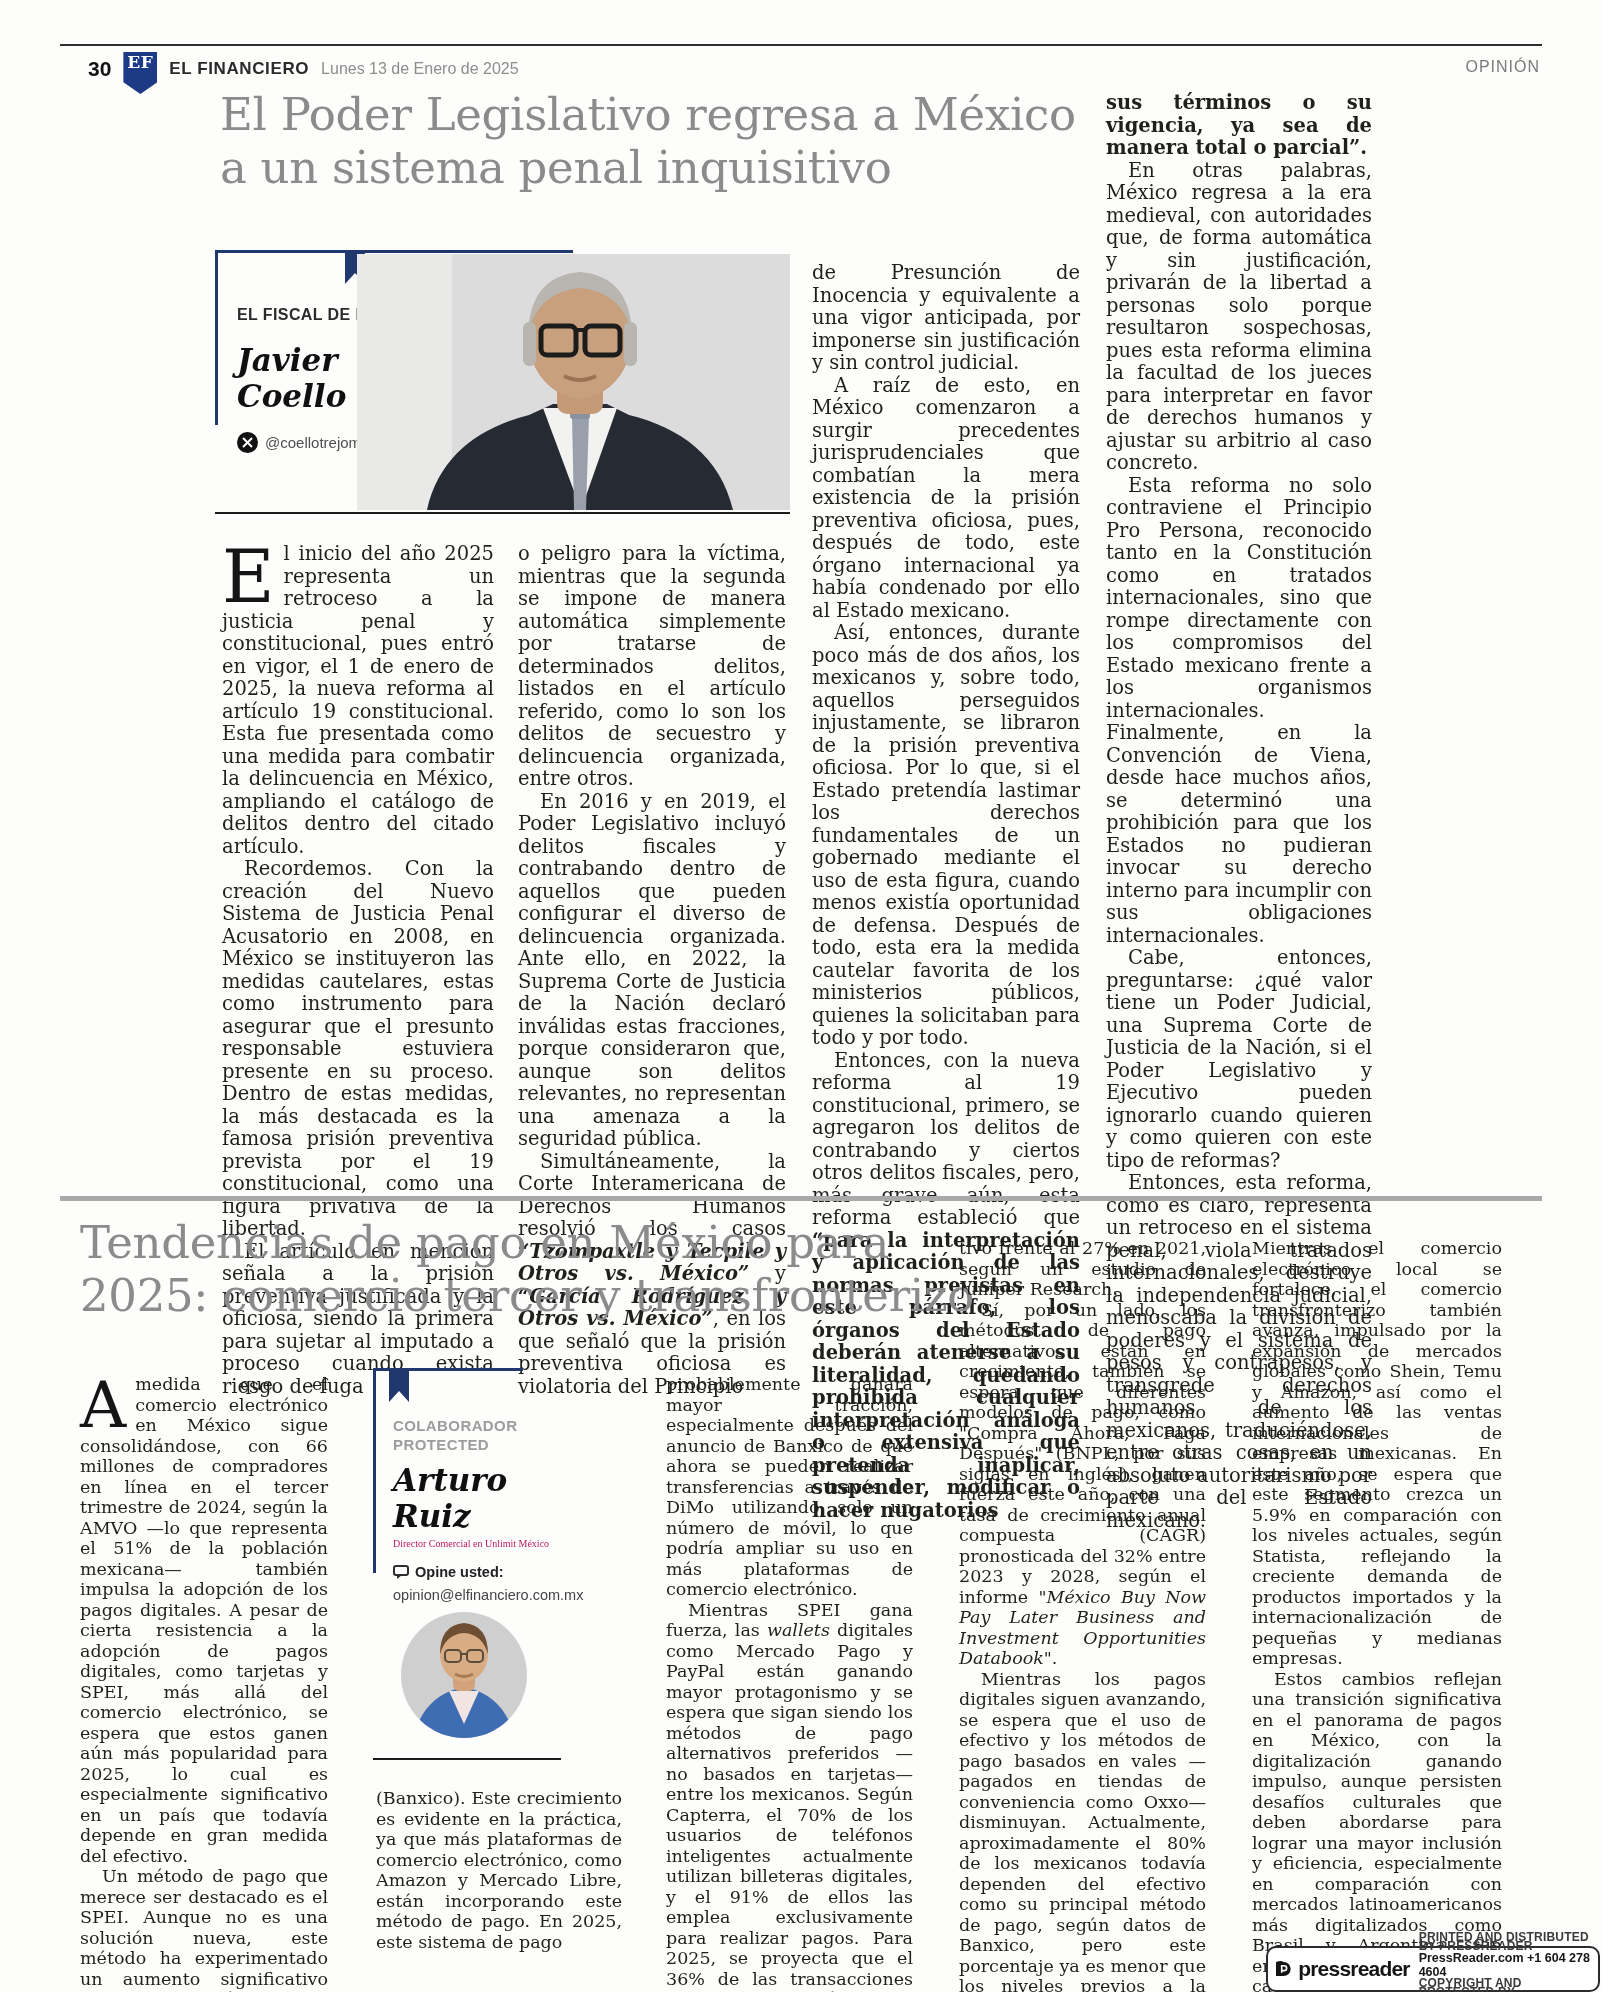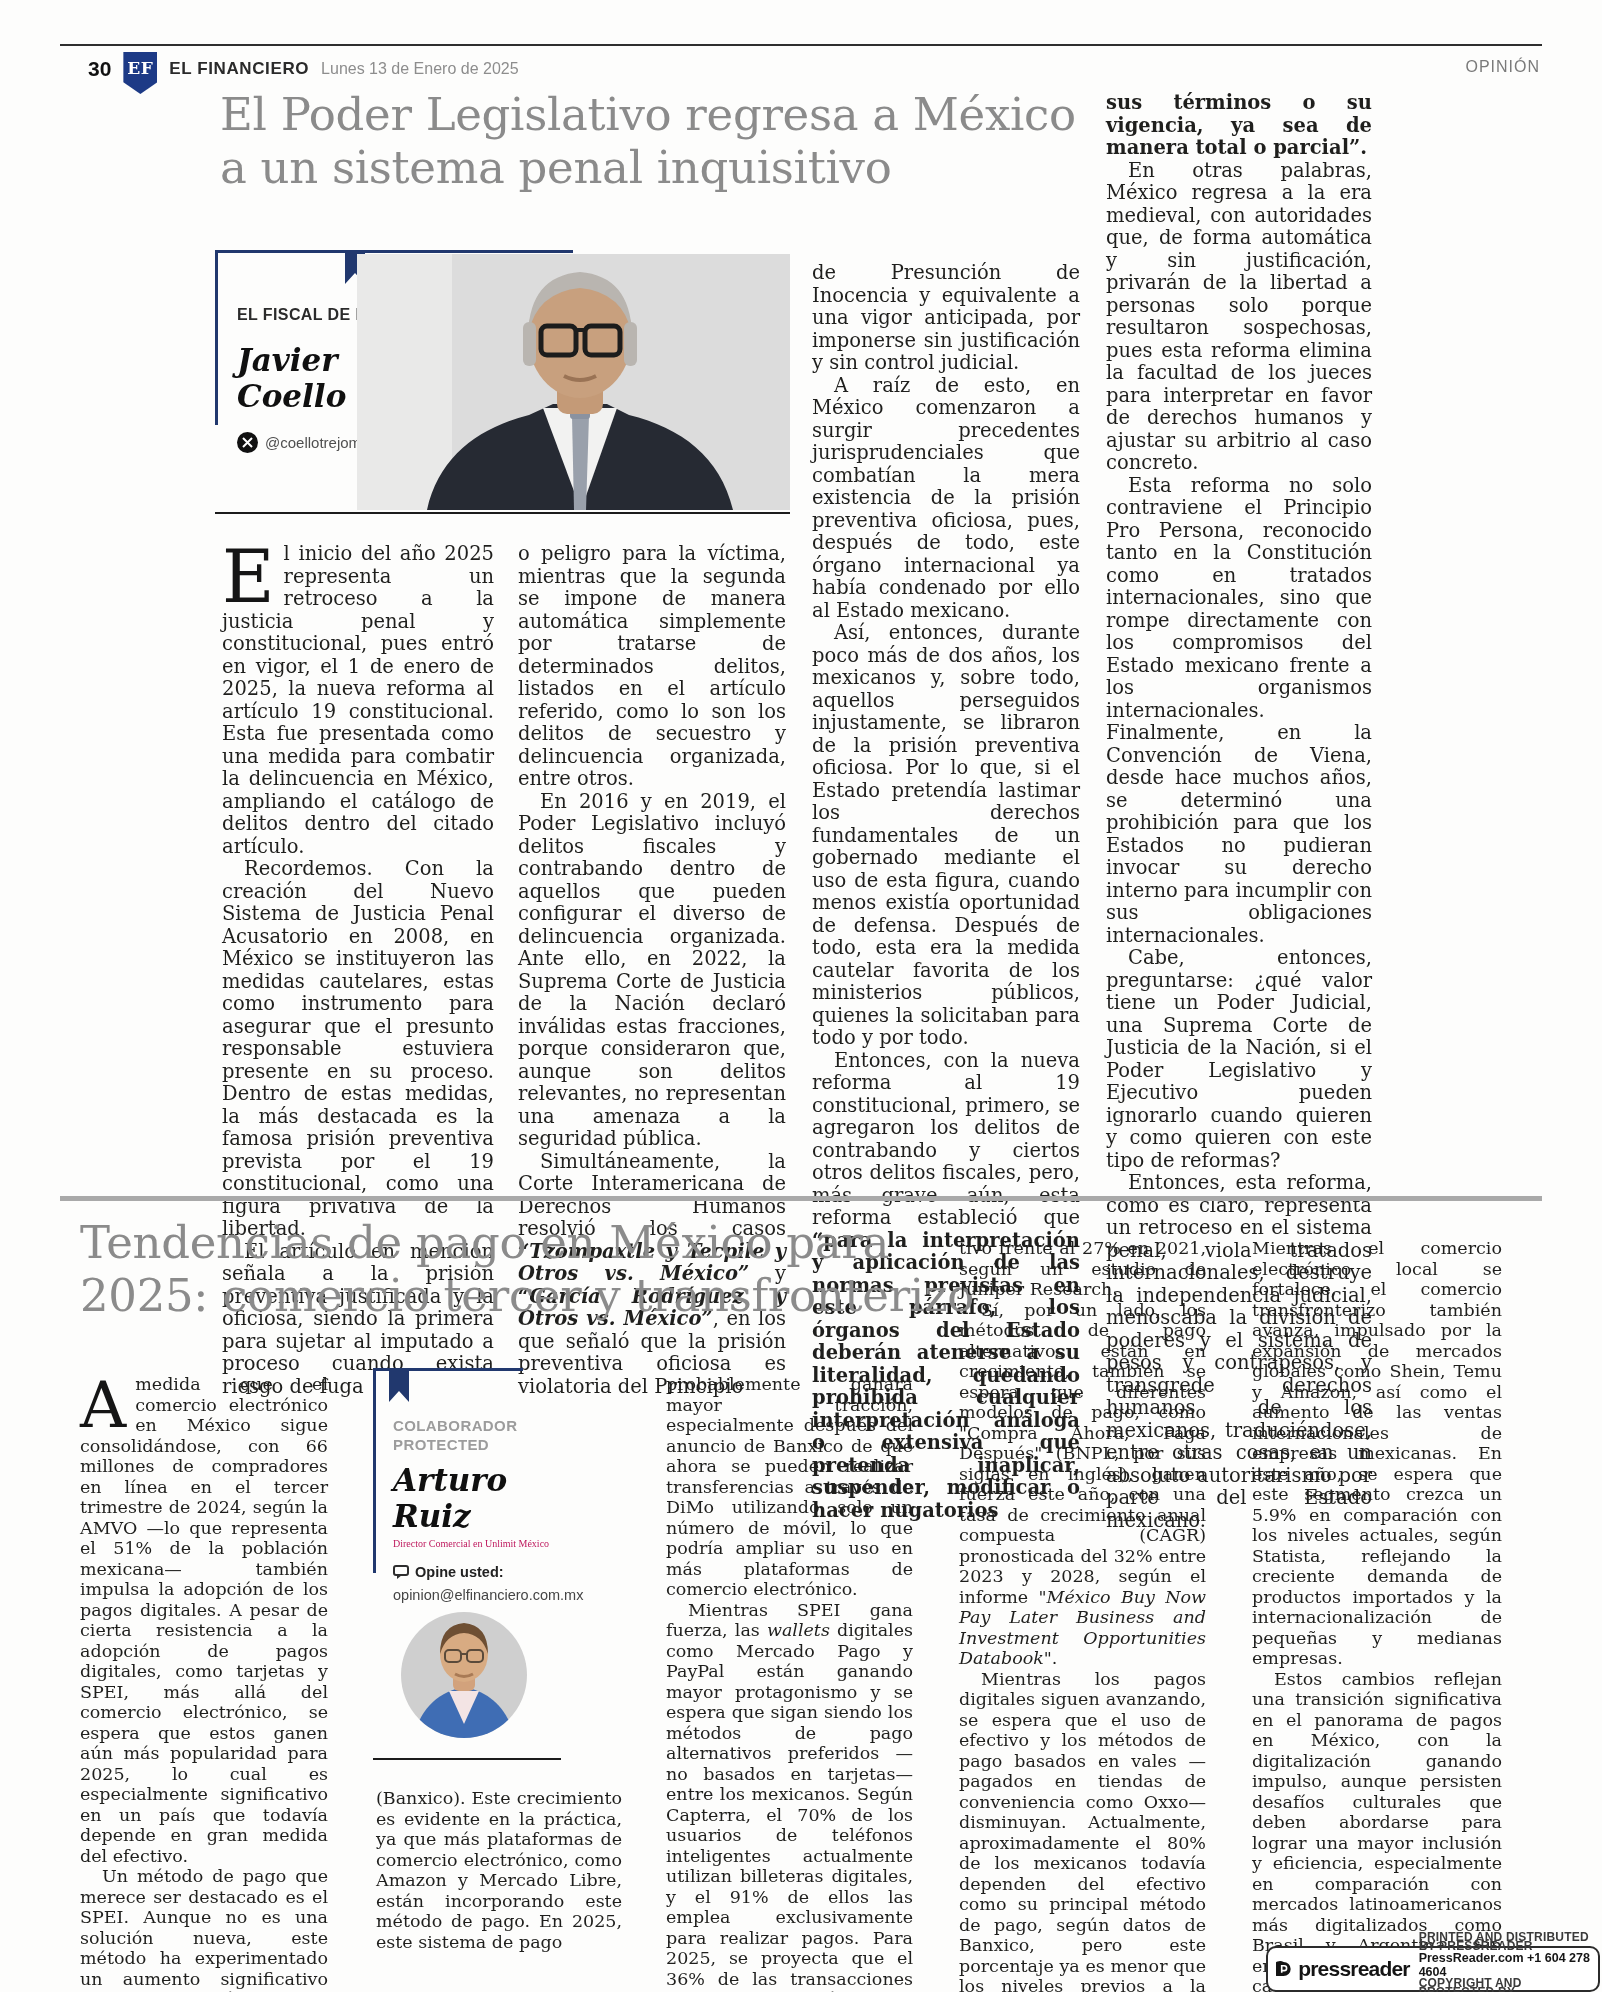--- a/index.html
+++ b/index.html
@@ -8,21 +8,21 @@
     background:#fdfdfc; overflow:hidden;
     font-family:"DejaVu Serif","Liberation Serif",serif; color:#1f1f1d;
   }
 
   
   .top-rule { position:absolute; left:60px; top:44px; width:1482px; height:2px; background:#2e2e2e; }
   .masthead { position:absolute; left:88px; top:52px; height:34px; display:flex; align-items:center; gap:12px; }
   .pageno { font-family:"Liberation Sans",sans-serif; font-weight:bold; font-size:21px; color:#111; }
   .ef-badge {
     width:34px; height:42px; background:#1d3a86; color:#fff; margin-top:8px;
-    display:flex; align-items:flex-start; justify-content:center; padding-top:6px; box-sizing:border-box;
+    display:flex; align-items:flex-start; justify-content:center; box-sizing:border-box;
     font-family:"DejaVu Serif",serif; font-weight:bold; font-size:17px; letter-spacing:.5px;
     clip-path:polygon(0 0,100% 0,100% 72%,50% 100%,0 72%);
   }
   .brand { font-family:"Liberation Sans",sans-serif; font-weight:bold; font-size:17px; letter-spacing:.6px; color:#2a2a2a; }
   .m-date { font-family:"Liberation Sans",sans-serif; font-size:16px; color:#8d8d8d; }
   .section { position:absolute; right:62px; top:58px; font-family:"Liberation Sans",sans-serif; font-size:16px; letter-spacing:1px; color:#7a7a7a; }
 
   
   .headline { position:absolute; color:#8b8b8b; font-size:45px; line-height:53px; letter-spacing:-.3px; }
   .headline span { display:block; }

